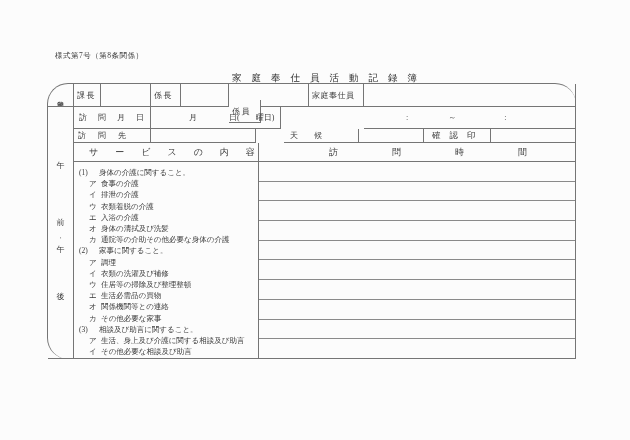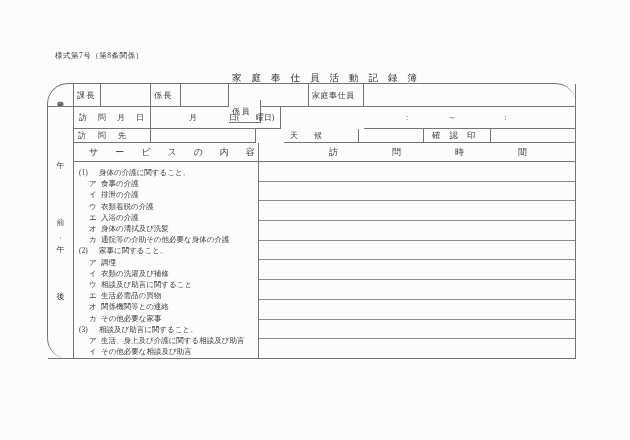--- a/index.html
+++ b/index.html
@@ -146,21 +146,21 @@
       <div class="li lv2">
           <span class="no">ア</span>
           <span>調理</span>
         </div>
       <div class="li lv2">
           <span class="no">イ</span>
           <span>衣類の洗濯及び補修</span>
         </div>
       <div class="li lv2">
           <span class="no">ウ</span>
-          <span>相談及び助言に関すること</span>
+          <span>住居等の掃除及び整理整頓</span>
         </div>
       <div class="li lv2">
           <span class="no">エ</span>
           <span>生活必需品の買物</span>
         </div>
       <div class="li lv2">
           <span class="no">オ</span>
           <span>関係機関等との連絡</span>
         </div>
       <div class="li lv2">

